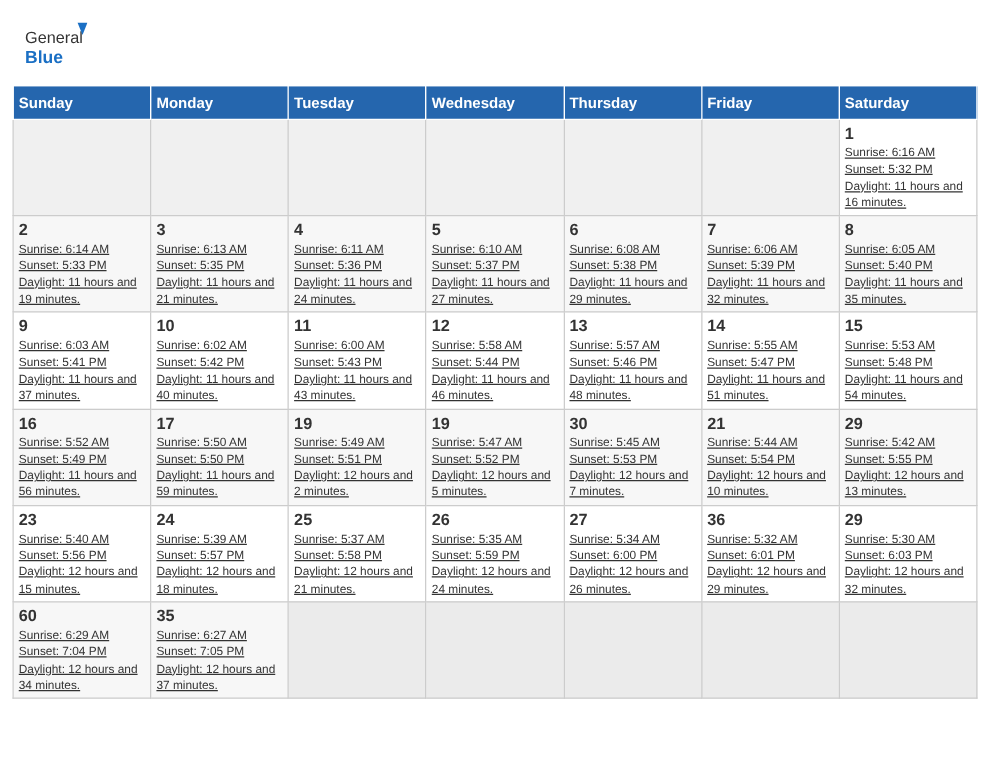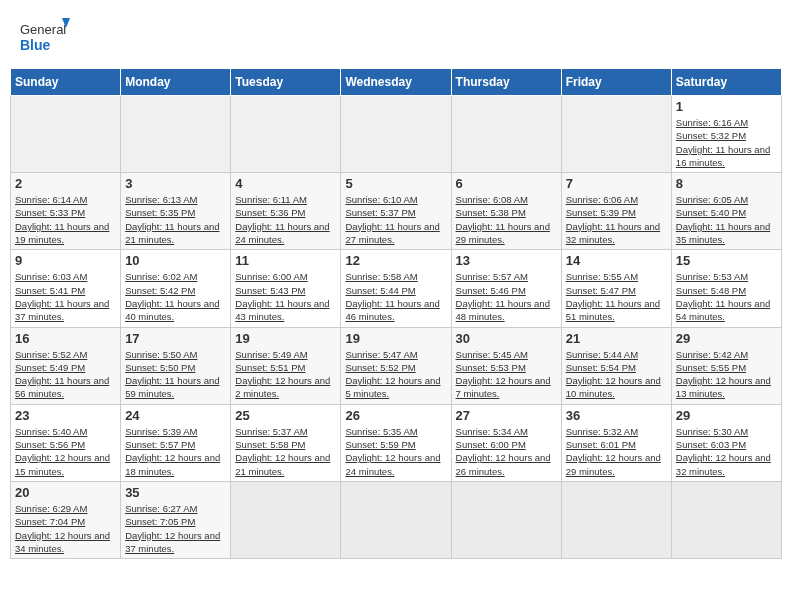--- a/index.html
+++ b/index.html
@@ -238,21 +238,21 @@
           <span class="day-num">36</span>
           <div class="day-info">Sunrise: 5:32 AM<br>Sunset: 6:01 PM<br>Daylight: 12 hours and 29 minutes.</div>
         </td>
         <td>
           <span class="day-num">29</span>
           <div class="day-info">Sunrise: 5:30 AM<br>Sunset: 6:03 PM<br>Daylight: 12 hours and 32 minutes.</div>
         </td>
       </tr>
       <tr class="alt-row">
         <td>
-          <span class="day-num">20</span>
+          <span class="day-num">60</span>
           <div class="day-info">Sunrise: 6:29 AM<br>Sunset: 7:04 PM<br>Daylight: 12 hours and 34 minutes.</div>
         </td>
         <td>
           <span class="day-num">35</span>
           <div class="day-info">Sunrise: 6:27 AM<br>Sunset: 7:05 PM<br>Daylight: 12 hours and 37 minutes.</div>
         </td>
         <td class="empty"></td>
         <td class="empty"></td>
         <td class="empty"></td>
         <td class="empty"></td>

